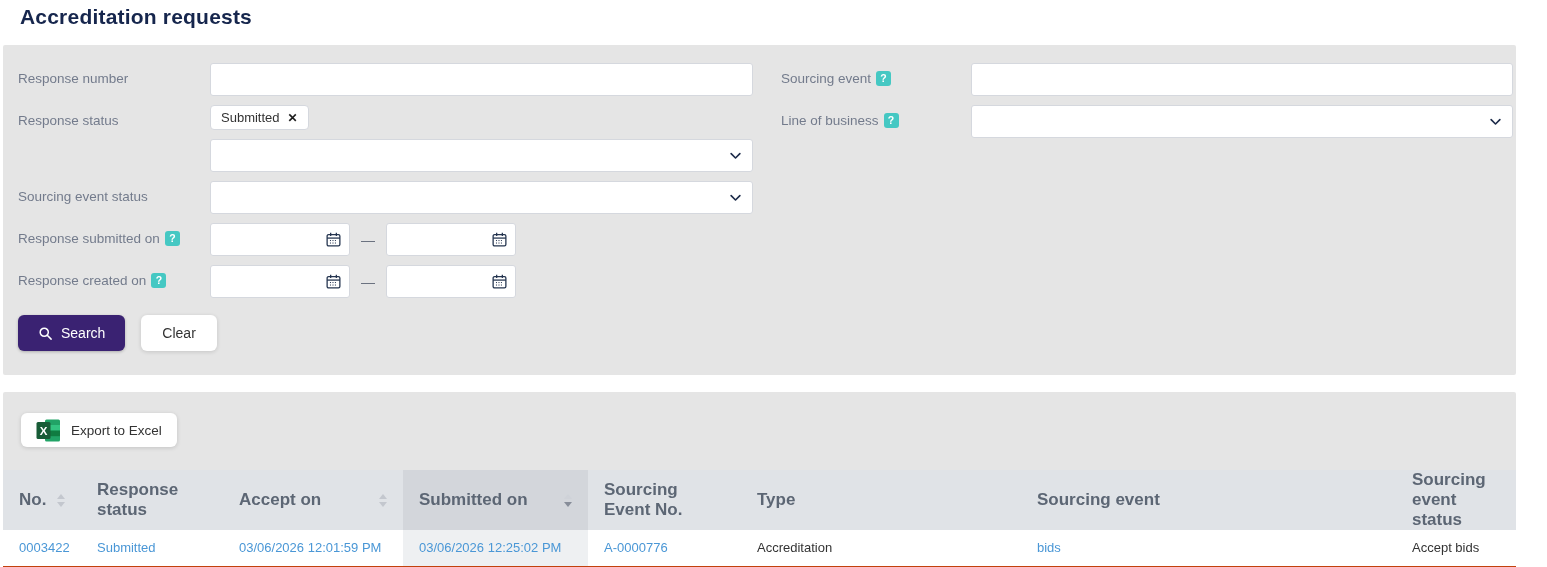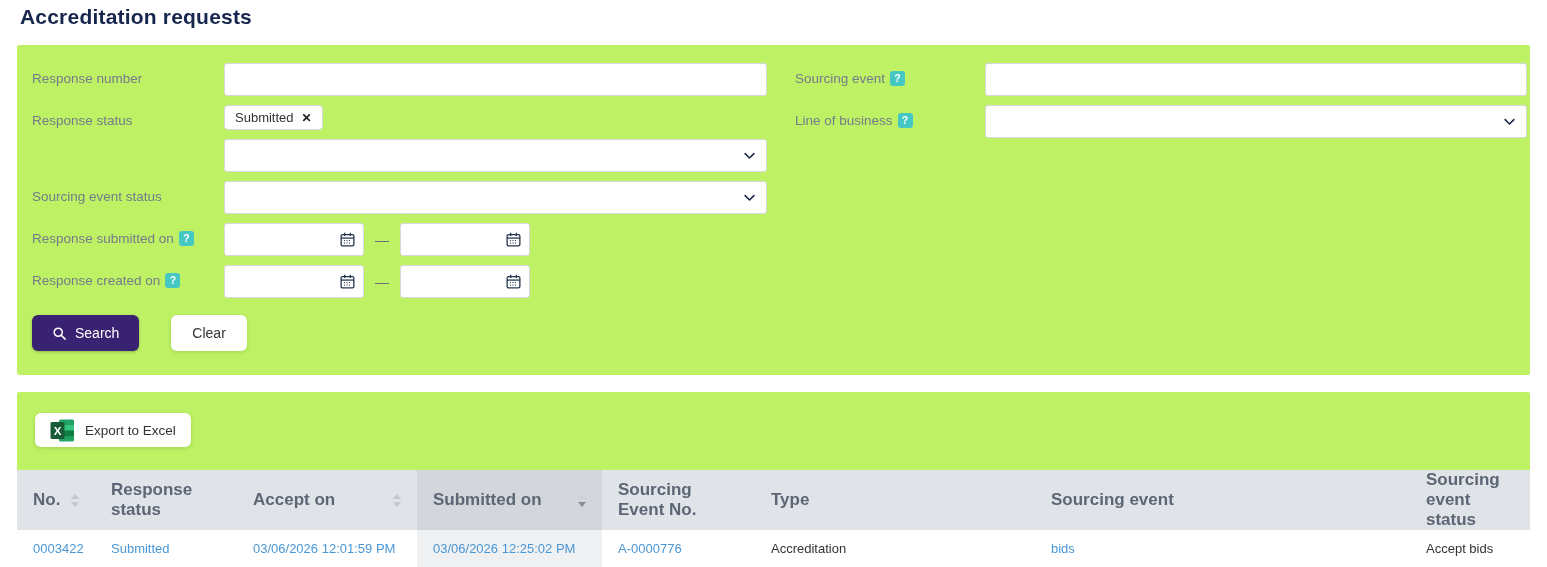--- a/index.html
+++ b/index.html
@@ -2,21 +2,21 @@
 <html><head>
 <meta charset="utf-8">
 <style>
   * { margin:0; padding:0; box-sizing:border-box; }
   html,body { background:#fff; }
   body { font-family:"Liberation Sans", sans-serif; color:#333; }
   .page { position:relative; width:1547px; height:567px; overflow:hidden; background:#fff; }
 
   .page-title { position:absolute; left:20px; top:5px; font-size:21px; font-weight:700; color:#16264d; letter-spacing:.2px; }
 
-  .panel { position:absolute; left:17px; width:1513px; background:#bef264; border-radius:2px; }
+  .panel { position:absolute; left:3px; width:1513px; background:#e5e5e5; border-radius:2px; }
   .panel-filters { top:45px; height:330px; }
   .panel-results { top:392px; height:175px; }
 
   
   .col-left  { position:absolute; left:15px;  top:18px; width:735px; }
   .col-right { position:absolute; left:778px; top:18px; width:732px; }
 
   .frow { display:flex; align-items:center; margin-bottom:9px; }
   .frow.top { align-items:flex-start; }
   .flabel { flex:0 0 192px; font-size:13.5px; color:#737b8c; padding-top:8px; align-self:flex-start; display:flex; align-items:center; }
@@ -33,42 +33,42 @@
   .chip { display:inline-flex; align-items:center; height:25px; padding:0 10px; background:#fff; border:1px solid #d5d8de; border-radius:4px; font-size:13px; color:#333; }
   .chip-close { margin-left:8px; font-weight:700; font-size:12px; color:#1c1c1c; cursor:pointer; }
 
   .daterange { display:flex; align-items:center; }
   .date-wrap { position:relative; }
   .date-input { height:33px; background:#fff; border:1px solid #d5d8de; border-radius:3px; width:140px; padding:0 30px 0 10px; font-size:13px; outline:none; }
   .date-wrap.second .date-input { width:130px; }
   .cal-icon { position:absolute; right:8px; top:8px; pointer-events:none; }
   .date-sep { margin:0 11px; color:#6b7280; font-size:14px; }
 
-  .btn-row { display:flex; margin-top:17px;gap:16px; }
+  .btn-row { display:flex; margin-top:17px; }
   .btn { display:inline-flex; align-items:center; justify-content:center; height:36px; border-radius:6px; font-size:14px; cursor:pointer; border:none; font-family:inherit; }
   .btn-search { background:#3a2272; color:#fff; padding:0 20px; box-shadow:0 1px 3px rgba(0,0,0,.25); }
   .btn-search svg { margin-right:8px; }
   .btn-clear { background:#fff; color:#333; padding:12px 21px; margin-left:16px; box-shadow:0 1px 4px rgba(0,0,0,.14); }
 
   
   .btn-export { position:absolute; left:18px; top:21px; height:34px; display:inline-flex; align-items:center; background:#fff; border:none; border-radius:6px; padding:0 15px; font-size:13.5px; color:#333; box-shadow:0 1px 4px rgba(0,0,0,.15); cursor:pointer; font-family:inherit; }
   .btn-export svg { margin-right:10px; }
 
   table.grid { position:absolute; left:0; top:78px; width:1513px; border-collapse:collapse; table-layout:fixed; }
   .grid th { height:52px; background:#e0e3e7; color:#5c6674; font-size:17px; font-weight:700; text-align:left; padding:0 16px; vertical-align:middle; }
   .grid th.sorted { background:#d3d6db; }
   .th-inner { display:flex; align-items:center; }
   .sort { display:flex; flex-direction:column; margin-left:auto; padding-left:6px; }
   .sort i { display:block; width:0; height:0; border-left:4px solid transparent; border-right:4px solid transparent; }
   .sort .up { border-bottom:5px solid #c3c7ce; margin-bottom:3px; }
   .sort .dn { border-top:5px solid #c3c7ce; }
   .sort.desc .up { border-bottom-color:#cfd2d8; }
   .sort.desc .dn { border-top-color:#878d99; }
 
-  .grid td { height:38px; background:#fff; font-size:13px; color:#333; padding:0 16px; vertical-align:middle; border-bottom:3px solid #c2410c; }
+  .grid td { height:38px; background:#fff; font-size:13px; color:#333; padding:0 16px; vertical-align:middle; border-bottom:5px solid #c2410c; }
   .grid td.sorted { background:#eef0f2; }
   .grid a { color:#4a97d6; text-decoration:none; cursor:pointer; }
 </style>
 </head>
 <body>
 
 <div class="page">
 
   <h1 class="page-title">Accreditation requests</h1>
 

